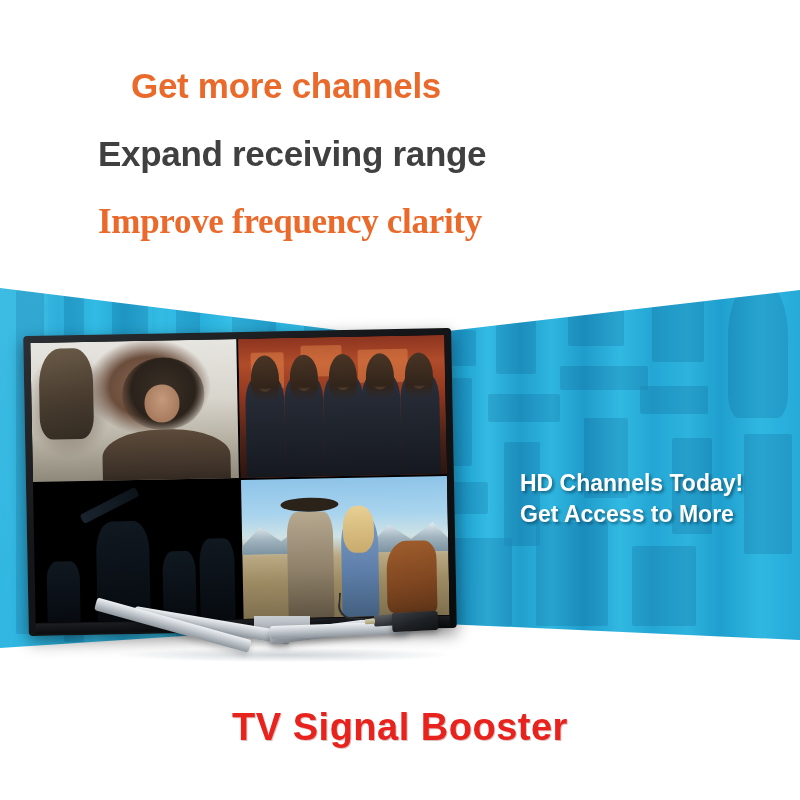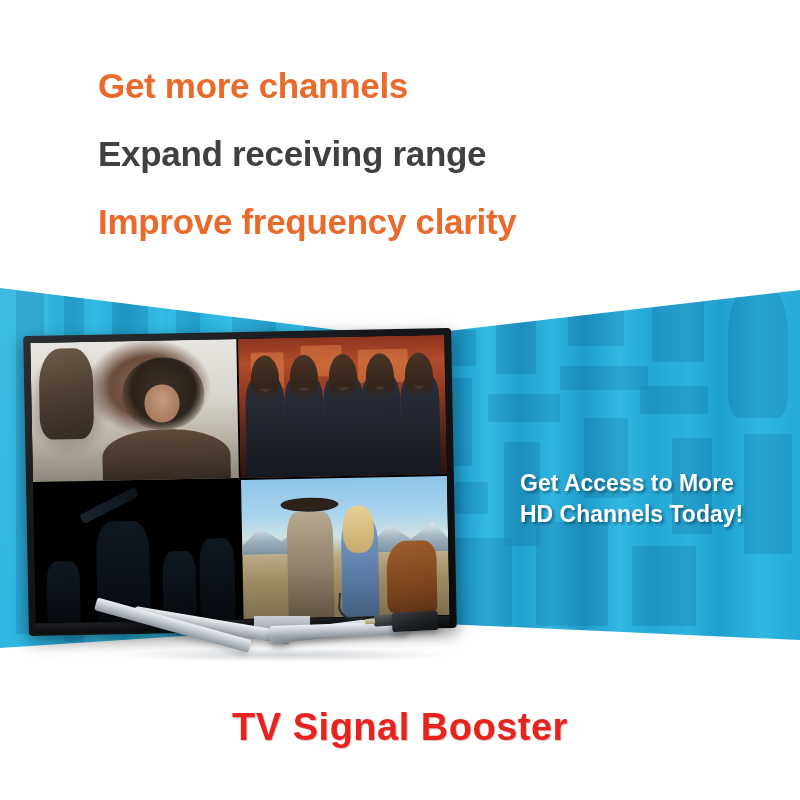--- a/index.html
+++ b/index.html
@@ -26,21 +26,21 @@
     top: 52px;
     width: 620px;
   }
   .headline {
     font-weight: bold;
     font-size: 35px;
     line-height: 68px;
     letter-spacing: -0.3px;
     white-space: nowrap;
   }
-  .headline.h1 { font-size: 35px; }
+  .headline.h1 { font-size: 35px; margin-left: 33px; }
   .headline.h2 { font-size: 35px; }
   .headline.h3 { font-size: 35px; }
 
   
   .blue-scene {
     position: absolute;
     left: 0;
     top: 258px;
     width: 800px;
     height: 400px;
@@ -342,21 +342,21 @@
   }
 </style>
 </head>
 <body>
 
 <div id="canvas" style="background: rgb(255, 255, 255);">
 
   <div class="headlines">
     <div class="headline h1" style="color: rgb(234, 106, 44);">Get more channels</div>
     <div class="headline h2" style="color: #404040;">Expand receiving range</div>
-    <div class="headline h3" style="color: rgb(234, 106, 44);">Improve frequency clarity</div>
+    <div class="headline h3" style="color: rgb(234, 106, 44); font-family: Liberation Serif, serif;">Improve frequency clarity</div>
   </div>
 
   <div class="blue-scene">
 
     <div class="blue-left">
       <div class="blue-tex">
         <span style="left:4%;top:8%;width:7%;height:86%;"></span>
         <span style="left:16%;top:6%;width:5%;height:90%;"></span>
         <span style="left:28%;top:10%;width:9%;height:80%;"></span>
         <span style="left:44%;top:5%;width:6%;height:92%;"></span>
@@ -390,22 +390,22 @@
         <span style="left:86%;top:44%;width:12%;height:30%;"></span>
         <span style="left:4%;top:70%;width:24%;height:22%;"></span>
         <span style="left:34%;top:66%;width:18%;height:26%;"></span>
         <span style="left:58%;top:72%;width:16%;height:20%;"></span>
       </div>
     </div>
 
   </div>
 
   <div class="blue-copy" style="color: rgb(255, 255, 255);">
+    <div>HD Channels Today!</div>
     <div>Get Access to More</div>
-    <div>HD Channels Today!</div>
   </div>
 
   <div class="tv">
     <div class="tv-bezel">
       <div class="tv-screen">
 
         <div class="quad q-north">
           <div class="fur2"></div>
           <div class="hair"></div>
           <div class="face"></div>

